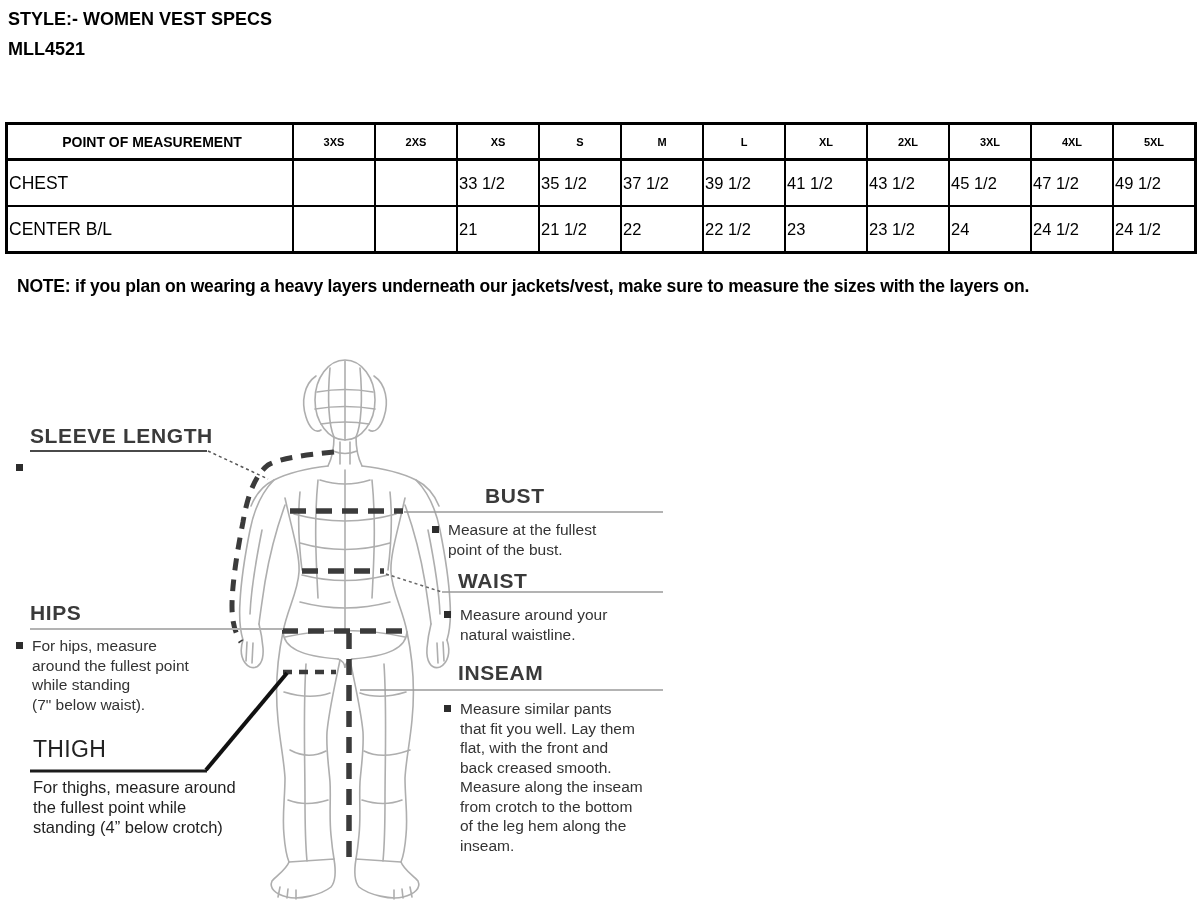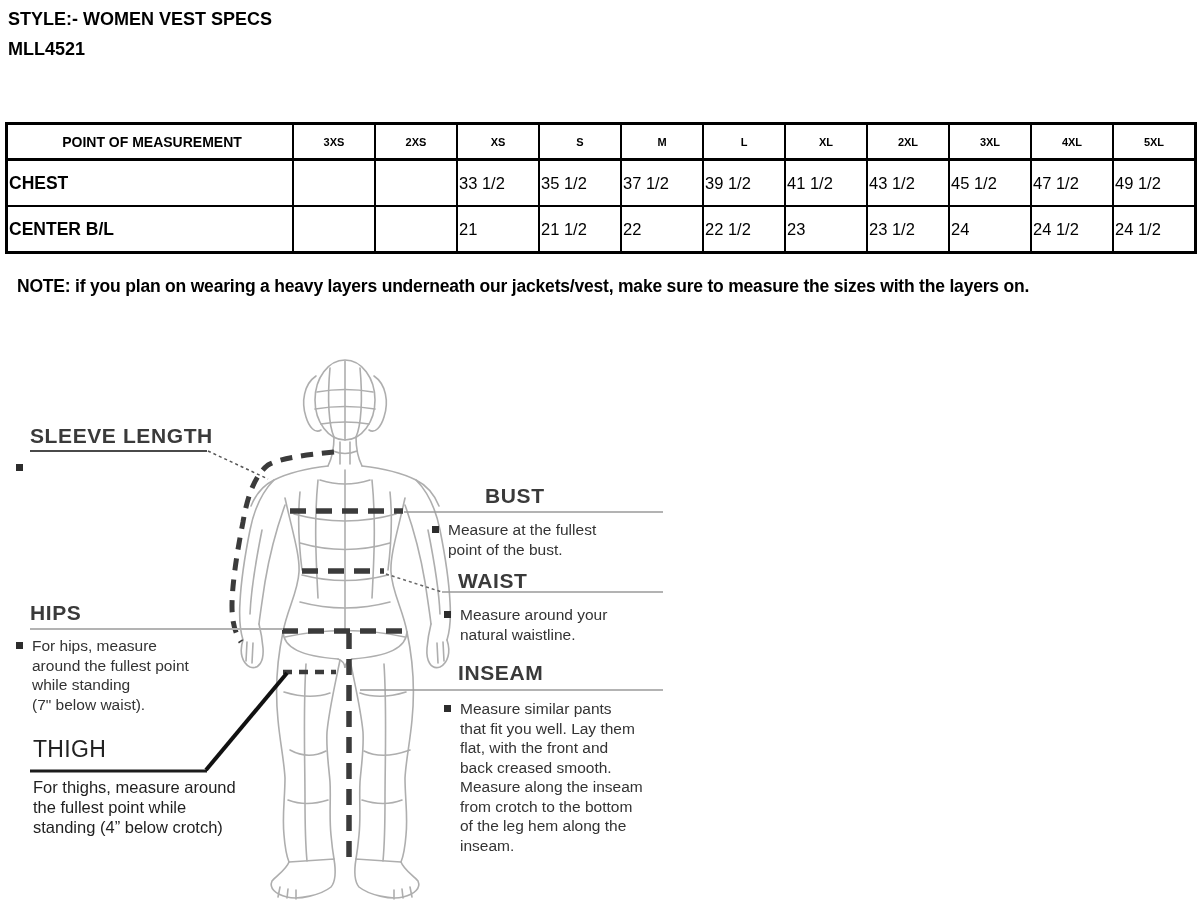--- a/index.html
+++ b/index.html
@@ -9,21 +9,21 @@
   
   .doc-header{position:absolute;left:8px;top:4px;font-weight:bold;font-size:18px;line-height:30px;}
 
   
   .size-table-wrap{position:absolute;left:5px;top:122px;width:1192px;}
   table.size-table{width:100%;border-collapse:collapse;table-layout:fixed;border:3px solid #000;}
   table.size-table th,table.size-table td{border:2px solid #000;overflow:hidden;white-space:nowrap;}
   table.size-table thead th{height:31px;font-size:11px;font-weight:bold;text-align:center;border-bottom:3px solid #000;}
   table.size-table thead th:first-child{text-align:center;padding-left:5px;font-size:14px;}
   table.size-table td{height:42px;font-size:16.5px;text-align:left;vertical-align:middle;}
-  table.size-table td.row-label{font-weight:bold;font-size:17.5px;}
+  table.size-table td.row-label{font-weight:normal;font-size:17.5px;}
 
   
   .note-line{position:absolute;left:17px;top:276px;font-weight:bold;font-size:17.5px;letter-spacing:-0.2px;}
 
   
   .diagram{position:absolute;left:0;top:330px;width:700px;height:576px;}
   .diagram svg{position:absolute;left:0;top:0;}
   .guide-heading{position:absolute;font-size:21px;font-weight:bold;letter-spacing:0.6px;color:#3a3a3a;white-space:nowrap;}
   .guide-heading.light{font-weight:400;color:#222;font-size:23px;letter-spacing:0.3px;}
   .guide-item{position:absolute;display:flex;gap:9px;}

